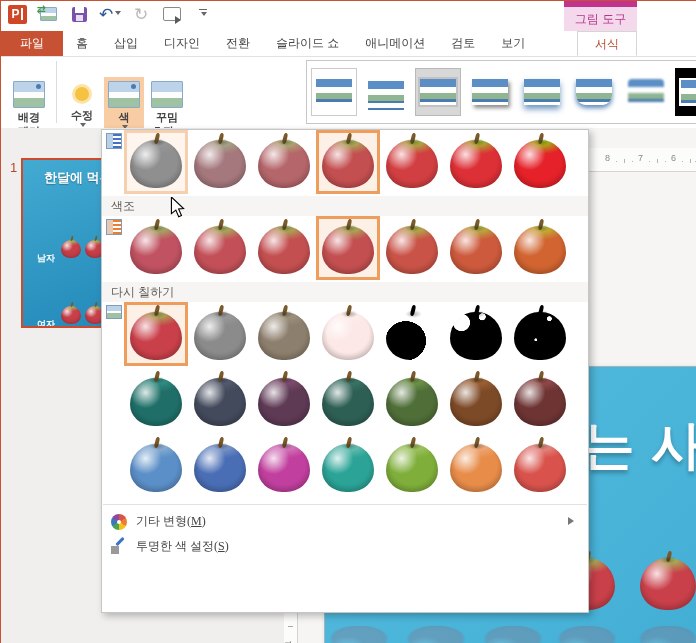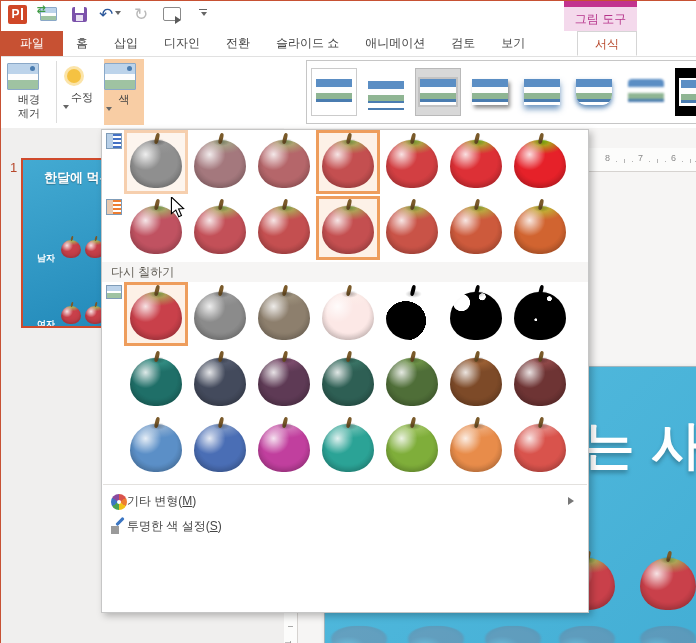--- a/index.html
+++ b/index.html
@@ -35,21 +35,21 @@
   .ctx .lbl{height:24px;line-height:24px;background:#f4d9ec;color:#b5338a;font-size:12px;}
 
   
   .tabrow{position:absolute;left:0;top:30px;width:100%;height:25px;display:flex;align-items:stretch;border-bottom:1px solid #e1e1e1;background:#fff;}
   .tab{padding:0 13px;line-height:25px;color:#444;}
   .tab-file{background:#c75133;color:#fff;padding:0 19px;}
   .tab-active{margin-left:auto;border:1px solid #d5d5d5;border-bottom:1px solid #fff;background:#fff;color:#b7472a;padding:0 17px;margin-right:59px;}
 
   
   .ribbon{position:absolute;left:0;top:56px;width:100%;height:71px;background:#fff;border-bottom:1px solid #d2d0ce;}
-  .rb-big{position:absolute;top:2px;height:66px;display:flex;flex-direction:column;justify-content:flex-start;font-size:11px;color:#444;text-align:center;line-height:1.25;}
+  .rb-big{position:absolute;top:20px;height:66px;display:flex;flex-direction:column;align-items:center;justify-content:flex-start;font-size:11px;color:#444;text-align:center;line-height:1.25;font-weight:bold;}
   .rb-big .pic-ico{margin:4px 0 3px;}
   .pic-ico{width:30px;height:25px;border:1px solid #8aa8c8;border-radius:1px;position:relative;
            background:linear-gradient(180deg,#bcd3ea 0 10px,#fdfdfd 10px 16px,#9fc3a2 16px 100%);}
   .pic-ico .sun-dot{position:absolute;right:3px;top:2px;width:5px;height:5px;border-radius:50%;background:#4a7cb0;}
   .rb-sep{position:absolute;top:4px;width:1px;height:62px;background:#dcdcdc;}
   .sun{width:26px;height:26px;margin:4px 0 2px;position:relative;display:flex;align-items:center;justify-content:center;}
   .sun:before{content:"";width:14px;height:14px;border-radius:50%;background:#f5c242;box-shadow:0 0 0 3px #fbe4a9;}
   .color-btn{background:#f8cda4;}
   .rb-smallcol{position:absolute;left:188px;top:4px;display:flex;flex-direction:column;gap:5px;}
   .rb-small{display:flex;align-items:center;gap:4px;font-size:11px;color:#444;height:16px;}
@@ -122,21 +122,21 @@
   .cell{width:54px;height:54px;padding:2px;border:3px solid transparent;flex:0 0 auto;}
   .cell.selected{border-color:#ee9d5c;background:#fdf1e7;}
   .cell.hover{border-color:#f6cfae;background:#fdf5ee;}
   .ico-sat,.ico-tone{width:14px;height:14px;border:1px solid #7f9cb8;background:
      linear-gradient(90deg,#b8d0e8 0 6px,rgba(0,0,0,0) 6px),
      repeating-linear-gradient(180deg,#4472c4 0 2px,#fff 2px 4px);}
   .ico-tone{background:linear-gradient(90deg,#e8c9b0 0 6px,rgba(0,0,0,0) 6px),
      repeating-linear-gradient(180deg,#ed7d31 0 2px,#fff 2px 4px);}
   .ico-recolor{width:14px;height:12px;border:1px solid #7f9cb8;background:linear-gradient(180deg,#bcd3ea 0 5px,#fff 5px 7px,#9fc3a2 7px 100%);}
   .m-sep{height:1px;background:#e3e1de;margin:4px 1px;}
-  .m-cmd{display:flex;align-items:center;height:25px;padding-left:9px;color:#444;position:relative;}
+  .m-cmd{display:flex;align-items:center;gap:9px;height:25px;padding-left:9px;color:#444;position:relative;font-family:Liberation Serif, serif;}
   .m-cmd .u{text-decoration:underline;}
   .wheel{width:16px;height:16px;border-radius:50%;background:conic-gradient(#d9534c 0 60deg,#ed7d31 60deg 120deg,#f2c218 120deg 180deg,#4aa353 180deg 240deg,#3c76c2 240deg 300deg,#8a4a9e 300deg 360deg);position:relative;}
   .wheel:before{content:"";position:absolute;left:6px;top:6px;width:4px;height:4px;border-radius:50%;background:#fff;}
   .eyedrop{width:16px;height:16px;position:relative;}
   .eyedrop:before{content:"";position:absolute;left:0;bottom:1px;width:8px;height:8px;background:#9a9a9a;}
   .eyedrop:after{content:"";position:absolute;left:4px;top:1px;width:10px;height:3px;background:#3c76c2;transform:rotate(-45deg);border-radius:1px;}
   .paintopt{width:16px;height:16px;position:relative;}
   .paintopt:before{content:"";position:absolute;left:1px;top:3px;width:10px;height:8px;background:#e8e4de;border:1px solid #8a8a8a;border-radius:1px;}
   .paintopt:after{content:"";position:absolute;left:6px;top:2px;width:11px;height:3px;background:#3c76c2;transform:rotate(-40deg);border-radius:1px;}
   .sub-arrow{position:absolute;right:10px;top:8px;width:0;height:0;border:4px solid transparent;border-left:6px solid #777;}
@@ -211,20 +211,25 @@
       <div class="sun"></div>
       <span>수정</span>
       <span class="caret"></span>
     </div>
     <div class="rb-big color-btn" style="left:103px;width:40px;">
       <div class="pic-ico">
           <div class="sun-dot"></div>
         </div>
       <span>색</span>
       <span class="caret"></span>
+    </div>
+    <div class="rb-big" style="left:145px;width:42px;">
+      <div class="pic-ico"></div>
+      <span>꾸밈</span>
+      <span><span>효과</span><span class="caret"></span></span>
     </div>
     <div class="gallery">
       <div class="gitem g1">
           <div class="land"></div>
         </div>
       <div class="gitem g2">
           <div class="land"></div>
         </div>
       <div class="gitem g3">
           <div class="land"></div>
@@ -326,20 +331,21 @@
       <div class="cell" style="--a1: #a0cf45; --a2: #d23f42;">
           <div class="apple"></div>
         </div>
       <div class="cell" style="--a1: #9bd42f; --a2: #dd3036;">
           <div class="apple"></div>
         </div>
       <div class="cell" style="--a1: #97dc14; --a2: #e62129;">
           <div class="apple"></div>
         </div>
     </div>
+    <div class="m-header">색조</div>
     <div class="m-row">
       <div class="m-rowico">
           <div class="ico-tone"></div>
         </div>
       <div class="cell" style="--a1: #9ec86a; --a2: #c05261;">
           <div class="apple"></div>
         </div>
       <div class="cell" style="--a1: #a2c960; --a2: #c35058;">
           <div class="apple"></div>
         </div>

